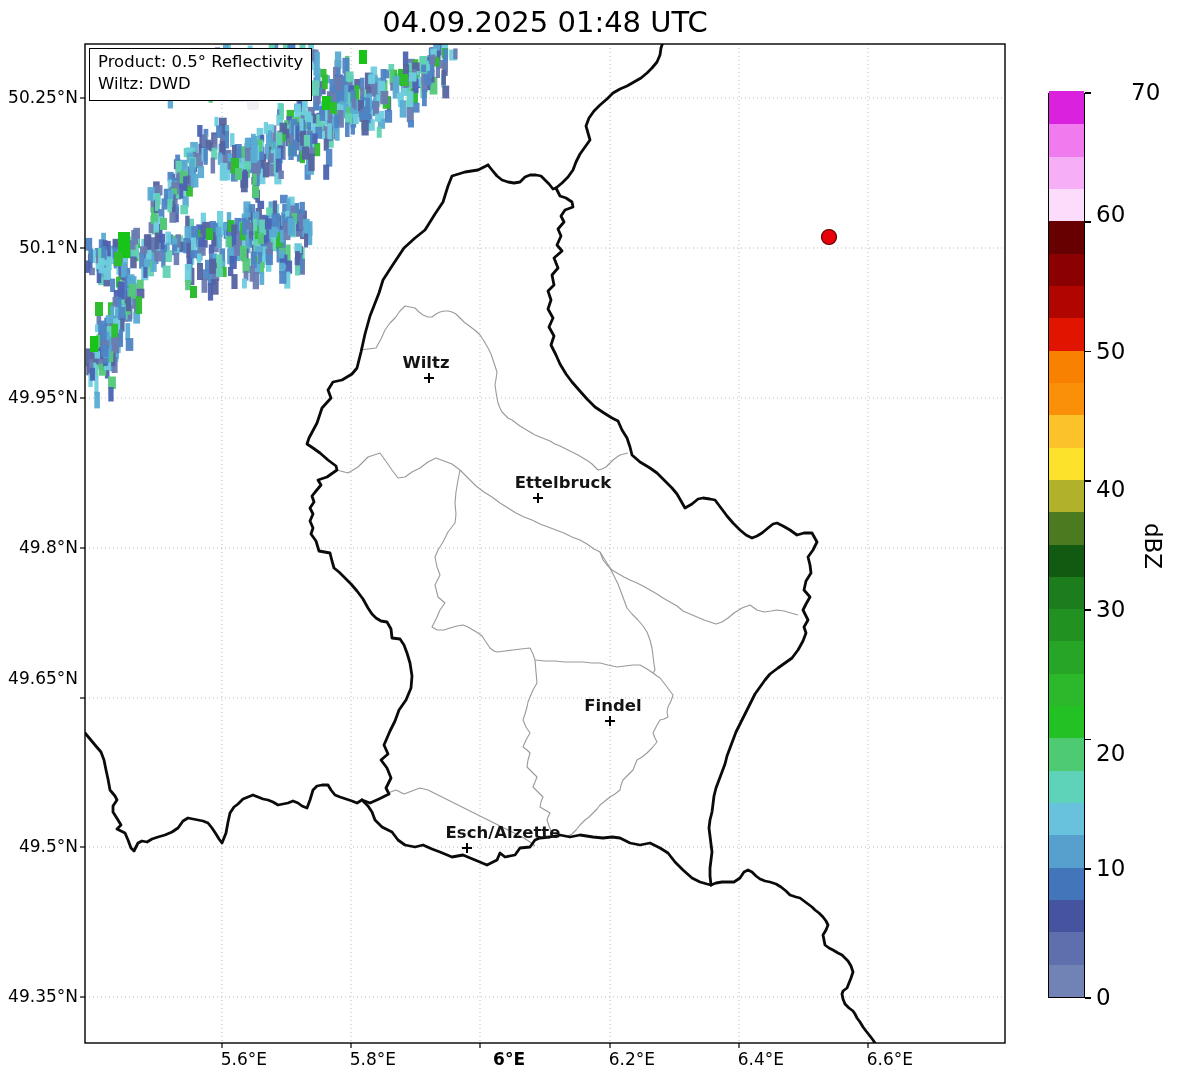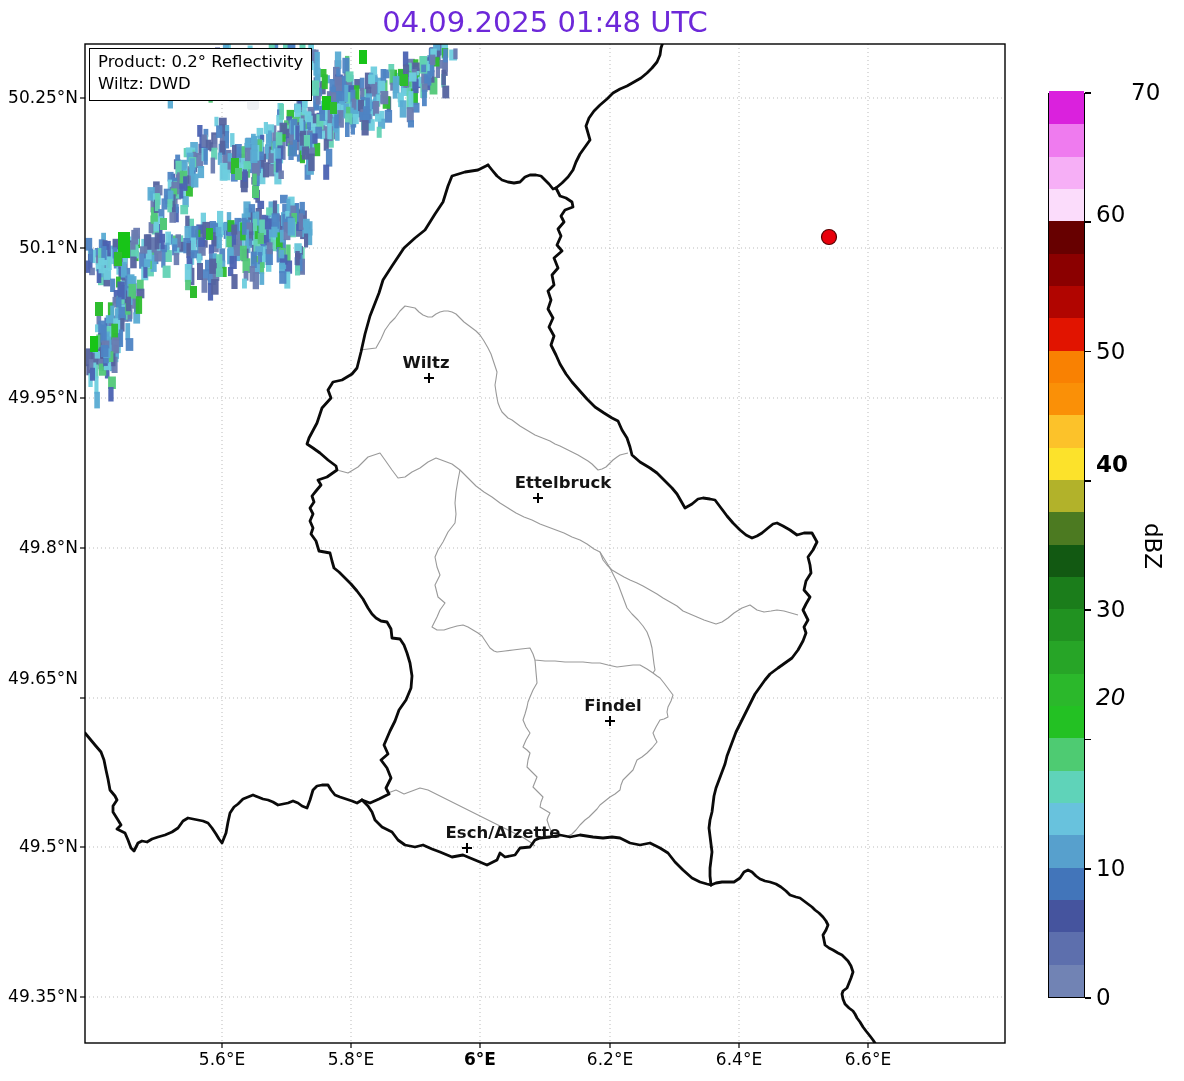--- a/index.html
+++ b/index.html
@@ -1,23 +1,23 @@
 <!DOCTYPE html>
 <html><head>
 <meta charset="utf-8">
 <style>
   html,body{margin:0;padding:0;background:#fff;}
   #figure{position:relative;width:1184px;height:1081px;background:#fff;overflow:hidden;
           font-family:"DejaVu Sans","Liberation Sans",sans-serif;color:#000;}
   #figure-title{position:absolute;left:85px;top:4px;width:920px;text-align:center;
-                font-size:29px;line-height:36px;color:#6d28d9;white-space:nowrap;}
+                font-size:29px;line-height:36px;color:#000000;white-space:nowrap;}
   #map-svg{position:absolute;left:0;top:0;}
   #info-box{position:absolute;left:89px;top:48px;background:#fff;border:1.4px solid #000;
             padding:2px 8px 4px 8px;font-size:16.5px;line-height:1.35;white-space:nowrap;}
-  .xtick-label{position:absolute;width:90px;text-align:center;font-size:17px;top:1049px;}
+  .xtick-label{position:absolute;width:90px;text-align:right;font-size:17px;top:1049px;}
   .ytick-label{position:absolute;width:76px;text-align:right;font-size:17px;left:2px;}
   #colorbar{position:absolute;left:1048px;top:93px;width:37px;height:905px;
             border:1.2px solid #000;box-sizing:border-box;}
   .cbar-seg{position:absolute;left:0;width:100%;}
   .cbar-tick{position:absolute;left:1085px;width:6px;height:1.6px;background:#000;}
   .cbar-tick-label{position:absolute;left:1096px;font-size:23px;line-height:23px;}
   #colorbar-axis-label{position:absolute;left:1118px;top:533px;width:70px;text-align:center;
             font-size:23px;transform:rotate(90deg);transform-origin:center;}
 </style>
 </head>
@@ -1257,21 +1257,21 @@
       <line x1="80" y1="98" x2="85" y2="98" stroke="#000" stroke-width="1.2"></line>
       <line x1="80" y1="248" x2="85" y2="248" stroke="#000" stroke-width="1.2"></line>
       <line x1="80" y1="398" x2="85" y2="398" stroke="#000" stroke-width="1.2"></line>
       <line x1="80" y1="548" x2="85" y2="548" stroke="#000" stroke-width="1.2"></line>
       <line x1="80" y1="698" x2="85" y2="698" stroke="#000" stroke-width="1.2"></line>
       <line x1="80" y1="847" x2="85" y2="847" stroke="#000" stroke-width="1.2"></line>
       <line x1="80" y1="997" x2="85" y2="997" stroke="#000" stroke-width="1.2"></line>
     </svg>
 
   <div id="info-box">
-    <div>Product: 0.2° Reflectivity</div>
+    <div>Product: 0.5° Reflectivity</div>
     <div>Wiltz: DWD</div>
   </div>
 
   <div id="xtick-labels">
       <div class="xtick-label" style="left: 177px;">5.6°E</div>
       <div class="xtick-label" style="left: 306px;">5.8°E</div>
       <div class="xtick-label" style="left: 435px; font-weight: bold;">6°E</div>
       <div class="xtick-label" style="left: 565px;">6.2°E</div>
       <div class="xtick-label" style="left: 694px;">6.4°E</div>
       <div class="xtick-label" style="left: 823px;">6.6°E</div>
@@ -1315,25 +1315,25 @@
       <div class="cbar-seg" style="bottom: 808.036px; height: 32.9214px; background: rgb(246, 175, 246);"></div>
       <div class="cbar-seg" style="bottom: 840.357px; height: 32.9214px; background: rgb(239, 123, 239);"></div>
       <div class="cbar-seg" style="bottom: 872.679px; height: 32.9214px; background: rgb(218, 33, 221);"></div>
     </div>
   <div id="cbar-ticks">
       <div class="cbar-tick" style="top: 997.2px;"></div>
       <div class="cbar-tick-label" style="top: 986px;">0</div>
       <div class="cbar-tick" style="top: 867.914px;"></div>
       <div class="cbar-tick-label" style="top: 856.714px;">10</div>
       <div class="cbar-tick" style="top: 738.629px;"></div>
-      <div class="cbar-tick-label" style="top: 686px; font-style: italic;">20</div>
+      <div class="cbar-tick-label" style="top: 742px;">20</div>
       <div class="cbar-tick" style="top: 609.343px;"></div>
       <div class="cbar-tick-label" style="top: 598.143px;">30</div>
       <div class="cbar-tick" style="top: 480.057px;"></div>
-      <div class="cbar-tick-label" style="top: 453px; font-weight: bold;">40</div>
+      <div class="cbar-tick-label" style="top: 478px;">40</div>
       <div class="cbar-tick" style="top: 350.771px;"></div>
       <div class="cbar-tick-label" style="top: 339.571px;">50</div>
       <div class="cbar-tick" style="top: 221.486px;"></div>
       <div class="cbar-tick-label" style="top: 203px;">60</div>
       <div class="cbar-tick" style="top: 92.2px;"></div>
       <div class="cbar-tick-label" style="top: 81px; margin-left: 35px;">70</div>
     </div>
   <div id="colorbar-axis-label">dBZ</div>
 </div>
 

